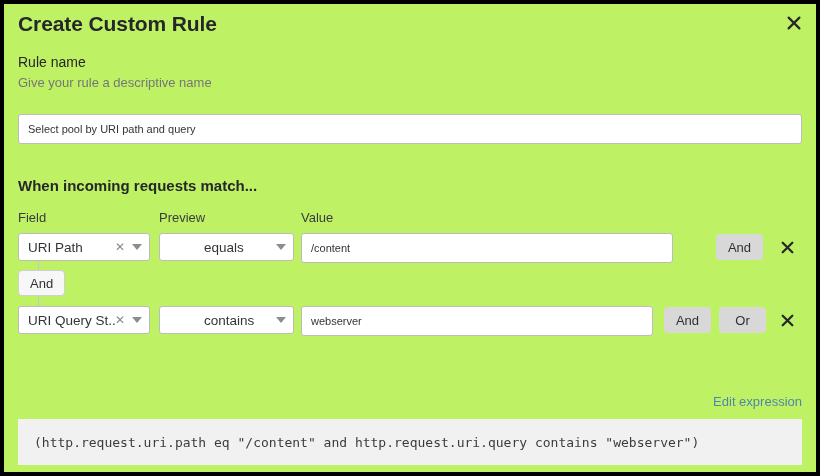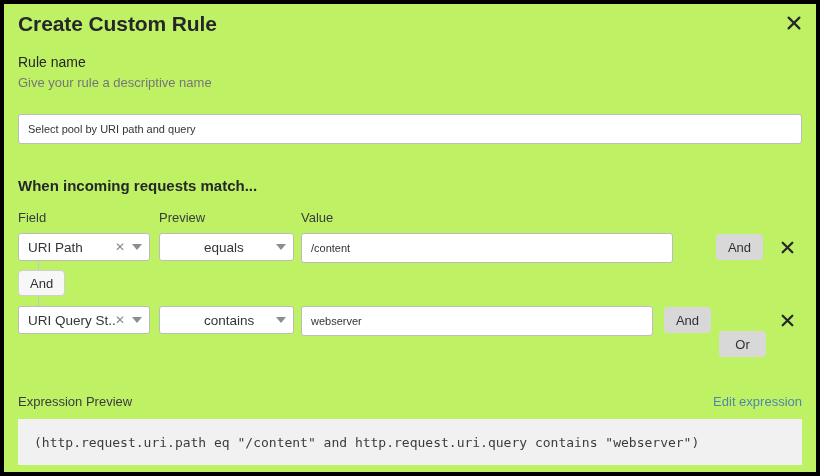--- a/index.html
+++ b/index.html
@@ -164,21 +164,21 @@
     display: flex;
     align-items: center;
     justify-content: center;
     padding: 0 11px;
     cursor: pointer;
     border: none;
     font-family: "Liberation Sans", sans-serif;
   }
   .row1 .chip-and { left: 712px; }
   .row2 .chip-and { left: 660px; }
-  .row2 .chip-or  { left: 715px; margin-top: 24px; }
+  .row2 .chip-or  { left: 715px; }
 
   .row-delete {
     position: absolute;
     top: 3px;
     width: 22px;
     height: 22px;
     display: flex;
     align-items: center;
     justify-content: center;
     cursor: pointer;
@@ -319,21 +319,20 @@
     <button class="chip chip-and">And</button>
     <button class="chip chip-or">Or</button>
     <div class="row-delete">
       <svg width="13" height="13" viewBox="0 0 14 14" aria-hidden="true">
         <path d="M1.8 1.8 L12.2 12.2 M12.2 1.8 L1.8 12.2" stroke="currentColor" stroke-width="2.4" stroke-linecap="round"></path>
       </svg>
     </div>
   </div>
 
   <div class="preview-header">
-    <span class="preview-title">Expression Preview</span>
     <a class="edit-expression">Edit expression</a>
   </div>
 
   <div class="expression-box">
     <span class="expression-text">(http.request.uri.path eq "/content" and http.request.uri.query contains "webserver")</span>
   </div>
 
 </div>
 
 </body></html>

